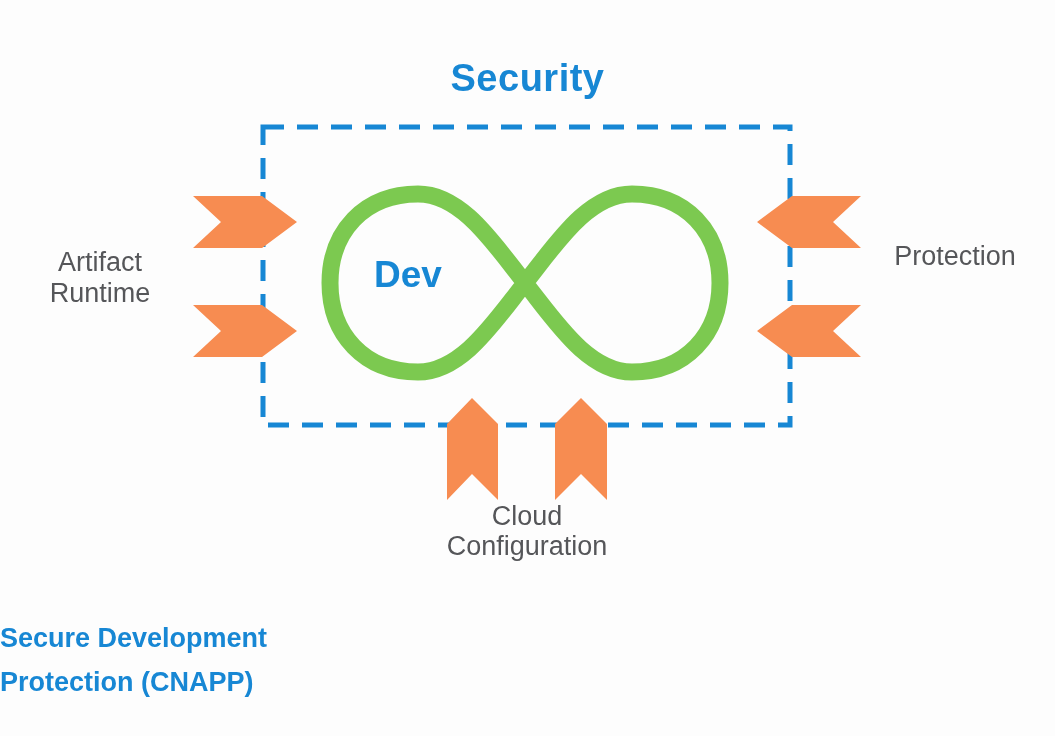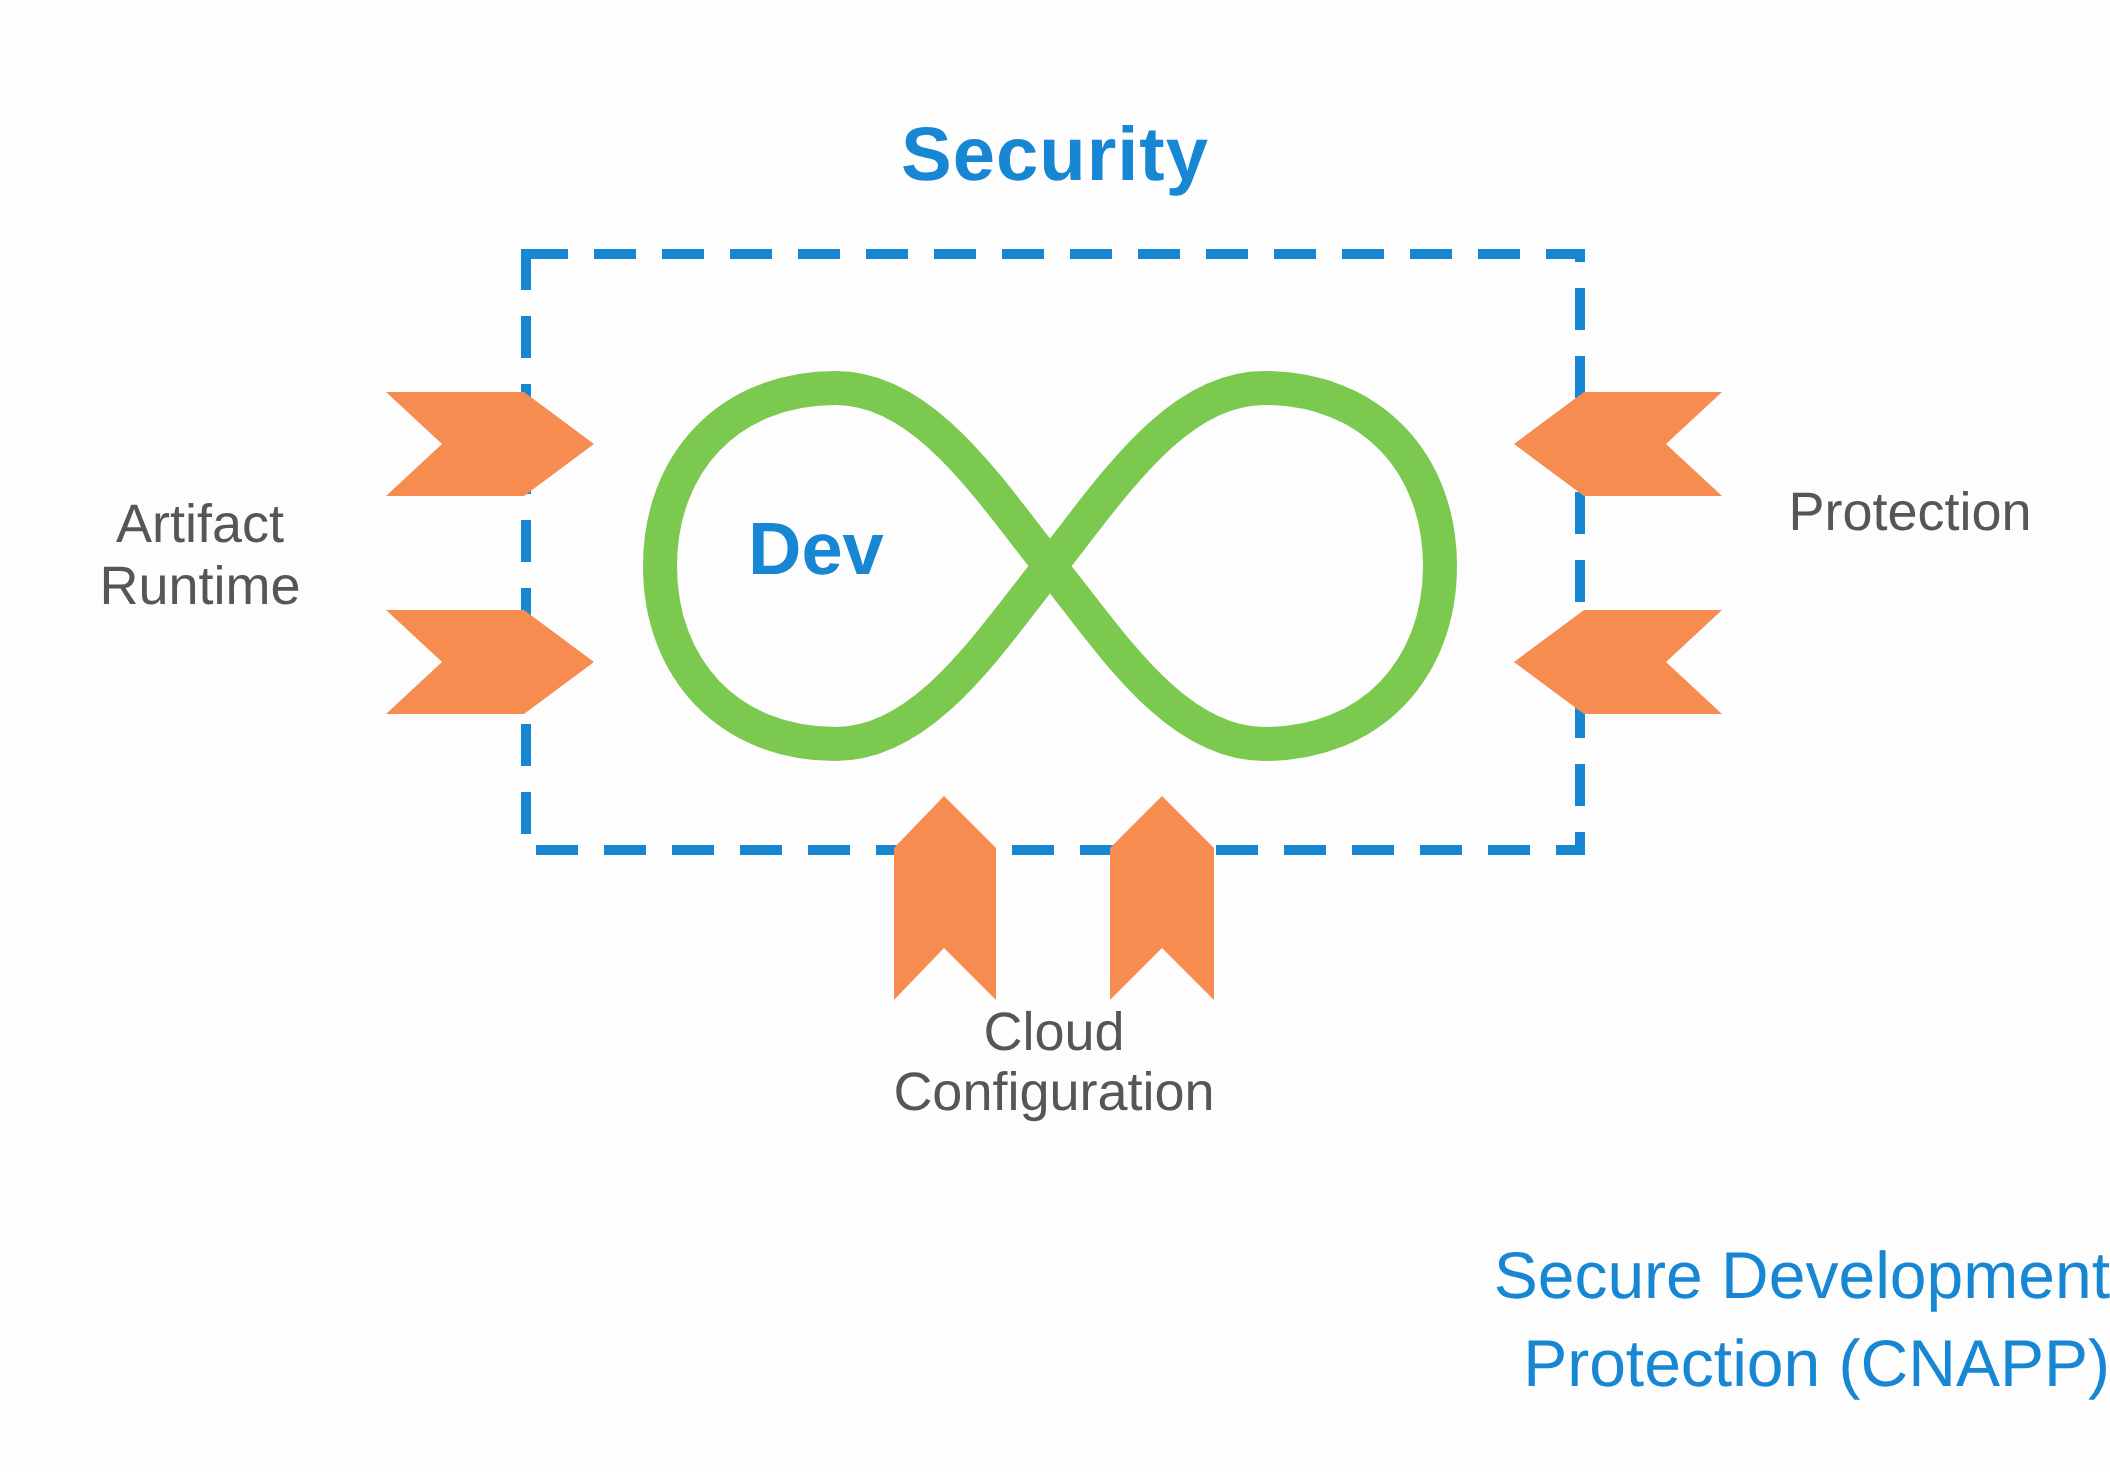--- a/index.html
+++ b/index.html
@@ -54,24 +54,24 @@
   }
   .side-label span { display: block; }
   .side-label.artifact { left: 12px;  top: 247px; width: 176px; }
   .side-label.runtime  { left: 863px; top: 241px; width: 184px; }
   .side-label.cloud    { left: 377px; top: 501px; width: 300px; line-height: 30px; }
   .caption {
     position: absolute;
     top: 616px;
     left: 0;
     width: 100%;
-    text-align: right;
-    font-size: 33px;
+    text-align: left;
+    font-size: 27px;
     line-height: 44px;
-    font-weight: normal;
+    font-weight: bold;
     color: #1787d4;
   }
   .caption span { display: block; }
 </style>
 </head>
 <body>
 
 <div class="canvas">
 
   <div class="title-top">Security</div>

